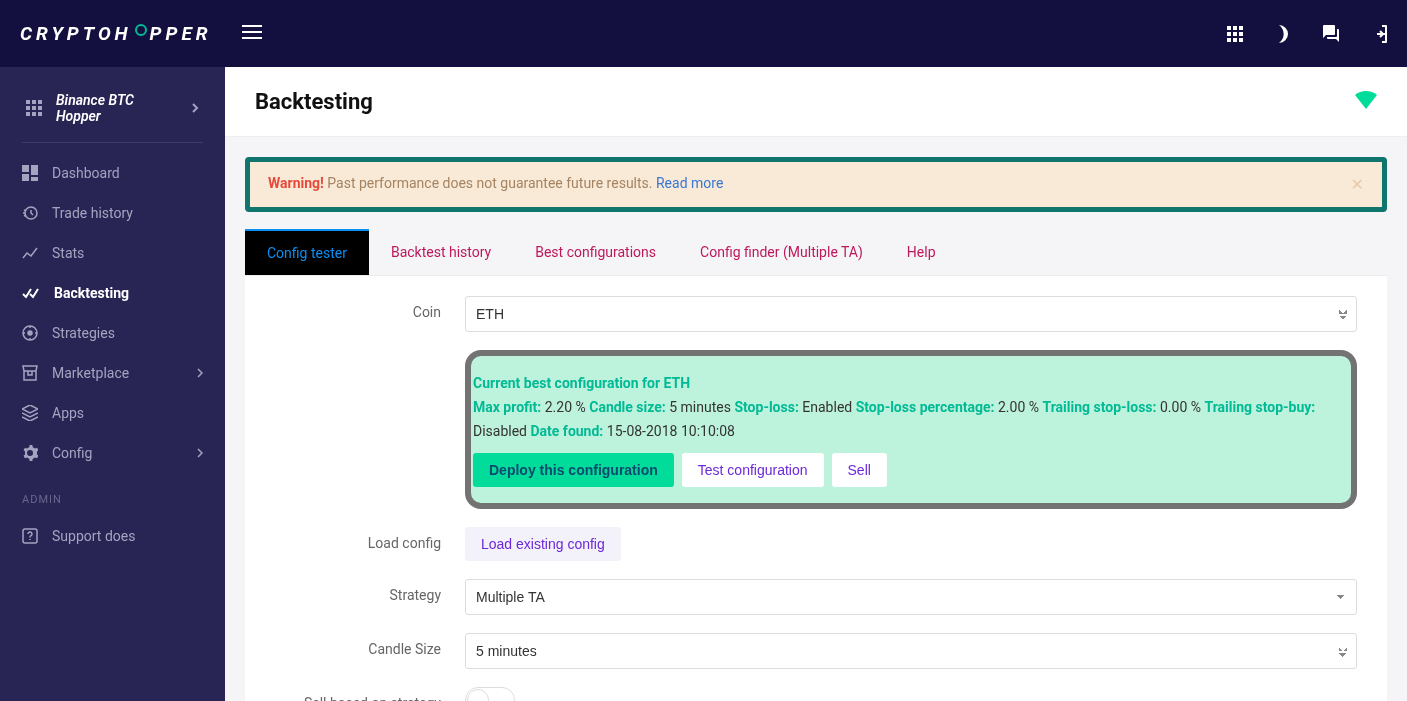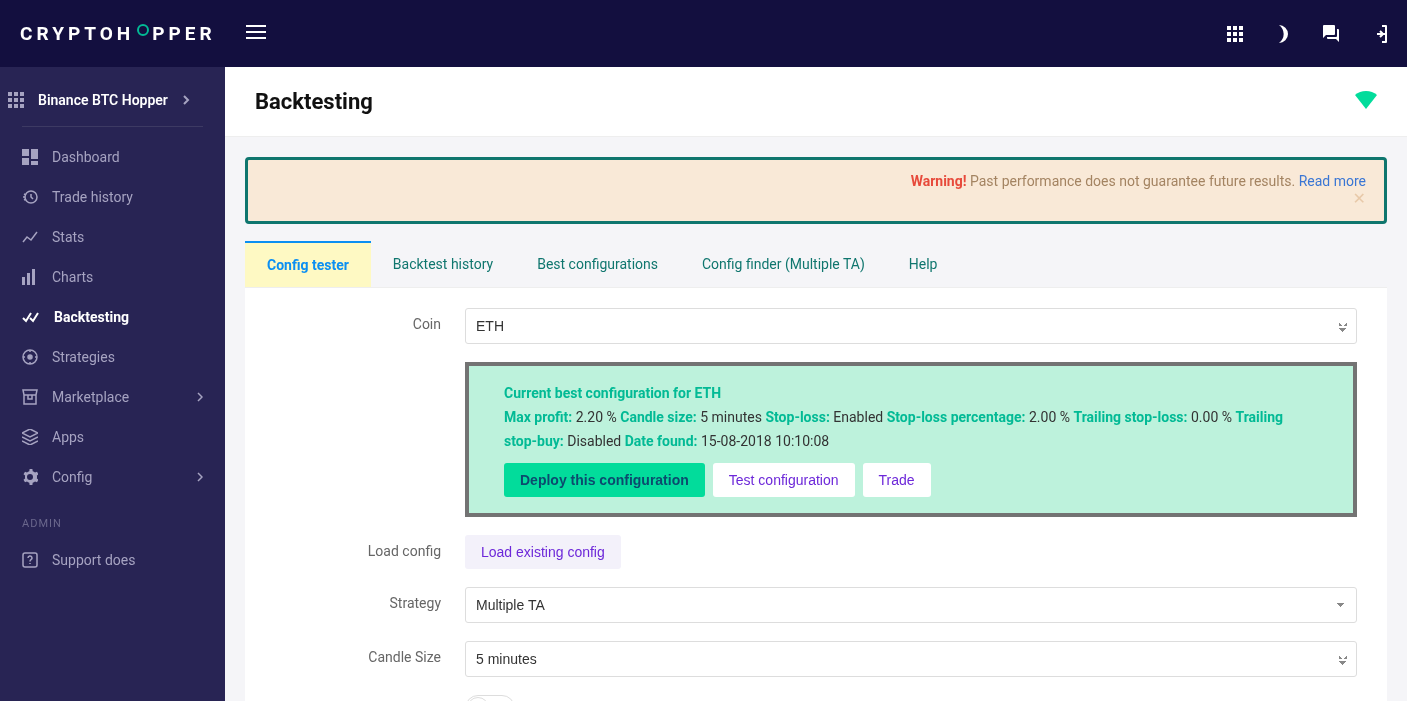--- a/index.html
+++ b/index.html
@@ -1,64 +1,64 @@
 <!DOCTYPE html>
 <html><head>
 <meta charset="utf-8">
 <style>
 * { margin: 0; padding: 0; box-sizing: border-box; }
 body { font-family: -apple-system, BlinkMacSystemFont, "Segoe UI", Roboto, sans-serif; font-size: 14px; color: #333; background: #f5f5f8; }
 
-.topbar { height: 67px; background: #130f3f; display: flex; align-items: center; padding: 0 20px; justify-content: space-between; }
+.topbar { height: 67px; background: #130f3f; display: flex; align-items: center; padding: 0 20px; justify-content: space-between; font-style: italic; }
 .topbar-left { display: flex; align-items: center; gap: 30px; }
 .logo { color: #fff; font-size: 19px; font-weight: 700; letter-spacing: 4px; display: flex; align-items: center; }
 .logo .o { color: #02ba95; font-size: 12px; border: 2px solid #02ba95; border-radius: 50%; width: 12px; height: 12px; display: inline-block; margin: 0 3px; position: relative; top: -4px; }
 .hamburger { color: #fff; cursor: pointer; }
 .topbar-right { display: flex; gap: 30px; align-items: center; color: #fff; }
 .top-icon { cursor: pointer; display: flex; align-items: center; }
 
 .container { display: flex; height: calc(100vh - 67px); }
 
 .sidebar { width: 225px; background: #282454; overflow-y: auto; padding: 15px 0; color: #a6a3c1; }
 .sidebar::-webkit-scrollbar { width: 5px; }
 .sidebar::-webkit-scrollbar-thumb { background: #555; border-radius: 3px; }
-.hopper-sel { display: flex; align-items: center; padding: 10px 8px 18px; color: #fff; font-weight: 600; cursor: pointer; gap: 14px; }
+.hopper-sel { display: flex; align-items: center; padding: 10px 26px 18px; color: #fff; font-weight: 600; cursor: pointer; gap: 14px; font-style: italic; }
 .divider { height: 1px; background: #3d3a63; margin: 0 22px 10px; }
 .nav-item { display: flex; align-items: center; padding: 12px 22px; gap: 14px; cursor: pointer; font-size: 14px; }
 .nav-item.active { color: #fff; font-weight: 700; }
 .nav-item .arrow { margin-left: auto; }
 .admin-head { padding: 20px 22px 10px; font-size: 11px; letter-spacing: 1px; color: #6a678c; }
 .sidebar svg { flex-shrink: 0; }
 
 .main { flex: 1; overflow-y: auto; background: #f5f5f8; }
 .page-head { background: #fff; padding: 22px 30px; display: flex; align-items: center; justify-content: space-between; border-bottom: 1px solid #eee; }
 .page-title { font-size: 22px; font-weight: 700; color: #111; }
 .wifi { color: #02dc9b; }
 
 .content { padding: 20px 20px 30px; }
 
-.alert { background: #f9e9d7; border: 3px solid #0f766e; border-radius: 4px; padding: 13px 18px; display: flex; align-items: flex-end; justify-content: space-between; margin-bottom: 18px; flex-direction: column; }
+.alert { background: #f9e9d7; border: 5px solid #0f766e; border-radius: 4px; padding: 13px 18px; display: flex; align-items: flex-start; justify-content: space-between; margin-bottom: 18px; }
 .alert .warn { color: #e74a3b; font-weight: 700; }
 .alert .txt { color: #a48462; }
 .alert .link { color: #3a76d4; cursor: pointer; }
 .alert .close { color: #e8c9a9; cursor: pointer; font-size: 16px; }
 
 .tabs { display: flex; background: #f5f5f8; border-bottom: 1px solid #eee; }
-.tab { padding: 14px 22px; cursor: pointer; color: #0f766e; background: #f5f5f8; font-size: 14px; }
-.tab.active { background: #fef9c3; color: #0b8ff2; font-weight: 700; border-top: 2px solid #0b8ff2; margin-top: -1px; }
+.tab { padding: 14px 22px; cursor: pointer; color: #be185d; background: #f5f5f8; font-size: 14px; }
+.tab.active { background: #000000; color: #0b8ff2; font-weight: 400; border-top: 2px solid #0b8ff2; margin-top: -1px; }
 
 .panel { background: #fff; padding: 20px 30px 40px; }
 .row { display: flex; align-items: flex-start; margin-bottom: 18px; }
 .row .label { width: 190px; text-align: right; padding-right: 24px; padding-top: 8px; color: #666; font-size: 14px; }
 .row .field { flex: 1; }
 
 .select { width: 100%; height: 36px; border: 1px solid #ddd; border-radius: 3px; background: #fff; padding: 0 10px; font-size: 14px; color: #333; appearance: none; background-image: linear-gradient(45deg, transparent 50%, #888 50%), linear-gradient(135deg, #888 50%, transparent 50%); background-position: calc(100% - 15px) 15px, calc(100% - 11px) 15px; background-size: 4px 4px; background-repeat: no-repeat; }
 .select.double { background-image: linear-gradient(45deg, transparent 50%, #888 50%), linear-gradient(135deg, #888 50%, transparent 50%), linear-gradient(45deg, #888 50%, transparent 50%), linear-gradient(-45deg, #888 50%, transparent 50%); background-position: calc(100% - 13px) 19px, calc(100% - 9px) 19px, calc(100% - 13px) 13px, calc(100% - 9px) 13px; background-size: 4px 4px; }
 
-.bestbox { background: #bdf2dc; border: 4px solid #737373; border-radius: 0; padding: 16px 35px; line-height: 1.7; }
+.bestbox { background: #bdf2dc; border: 6px solid #737373; border-radius: 16px; padding: 16px 2px; line-height: 1.7; }
 .bestbox .bt { color: #02ba95; font-weight: 700; }
 .bestbox .bl { color: #02ba95; font-weight: 700; }
 .bestbox .bv { color: #333; }
 .bestbox .btns { margin-top: 10px; display: flex; gap: 8px; }
 .btn { border: none; border-radius: 3px; padding: 9px 16px; font-size: 14px; cursor: pointer; background: #fff; color: #6d28d9; }
 .btn.primary { background: #02dc9b; color: #0c4a6e; font-weight: 700; }
 .btn.light { background: #f3f1fa; }
 
 .toggle { width: 50px; height: 26px; border-radius: 13px; border: 1px solid #ddd; background: #fff; position: relative; cursor: pointer; }
 .toggle .knob { position: absolute; left: 1px; top: 1px; width: 22px; height: 22px; border-radius: 50%; background: #fff; border: 1px solid #ddd; }
@@ -142,28 +142,20 @@
           <circle cx="9" cy="8" r="6"></circle>
           <path d="M9 5v3l2 2M1 8h2M2 5l2 1M2 11l2-1"></path>
         </svg>
       <span>Trade history</span>
     </div>
     <div class="nav-item">
       <svg width="16" height="16" viewBox="0 0 16 16" fill="none" stroke="#a6a3c1" stroke-width="1.5">
           <path d="M1 13l4-5 4 3 6-8"></path>
         </svg>
       <span>Stats</span>
-    </div>
-    <div class="nav-item">
-      <svg width="16" height="16" viewBox="0 0 16 16" fill="#a6a3c1">
-          <rect x="0" y="8" width="3" height="8"></rect>
-          <rect x="5" y="4" width="3" height="12"></rect>
-          <rect x="10" y="0" width="3" height="16"></rect>
-        </svg>
-      <span>Charts</span>
     </div>
     <div class="nav-item active">
       <svg width="18" height="12" viewBox="0 0 18 12" fill="none" stroke="#fff" stroke-width="2">
           <path d="M1 7l3 3 5-8M8 7l3 3 5-8"></path>
         </svg>
       <span>Backtesting</span>
     </div>
     <div class="nav-item">
       <svg width="16" height="16" viewBox="0 0 16 16" fill="none" stroke="#a6a3c1" stroke-width="1.5">
           <circle cx="8" cy="8" r="7"></circle>
@@ -251,21 +243,21 @@
                 <span class="bl">Candle size:</span><span class="bv"> 5 minutes </span>
                 <span class="bl">Stop-loss:</span><span class="bv"> Enabled </span>
                 <span class="bl">Stop-loss percentage:</span><span class="bv"> 2.00 % </span>
                 <span class="bl">Trailing stop-loss:</span><span class="bv"> 0.00 % </span>
                 <span class="bl">Trailing stop-buy:</span><span class="bv"> Disabled </span>
                 <span class="bl">Date found:</span><span class="bv"> 15-08-2018 10:10:08</span>
               </div>
               <div class="btns">
                 <button class="btn primary">Deploy this configuration</button>
                 <button class="btn">Test configuration</button>
-                <button class="btn">Trade</button>
+                <button class="btn">Sell</button>
               </div>
             </div>
           </div>
         </div>
 
         <div class="row">
           <div class="label">Load config</div>
           <div class="field">
             <button class="btn light">Load existing config</button>
           </div>

